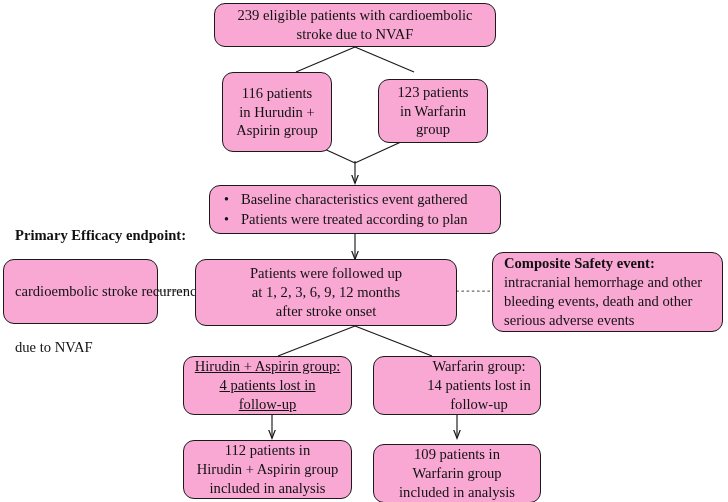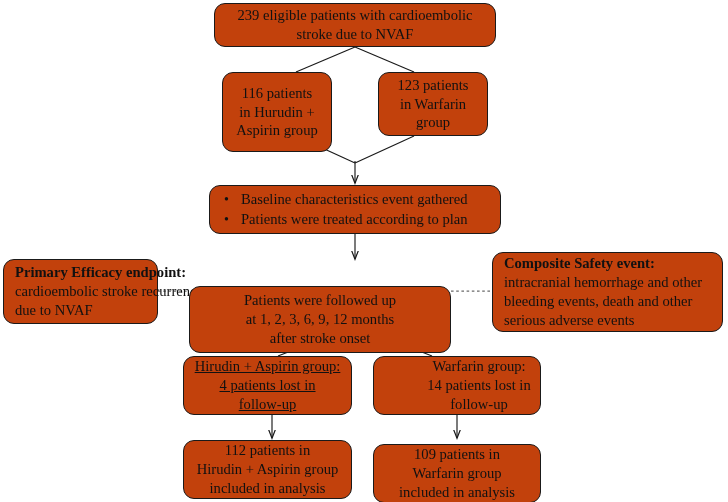--- a/index.html
+++ b/index.html
@@ -21,21 +21,21 @@
     top: 0;
     width: 728px;
     height: 502px;
     pointer-events: none;
   }
   .node {
     position: absolute;
     box-sizing: border-box;
     border: 1.6px solid #1a1a1a;
     border-radius: 11px;
-    background: #c2410c;
+    background: #f9a8d4;
     color: #111111;
     display: flex;
     flex-direction: column;
     justify-content: center;
     align-items: center;
     text-align: center;
     line-height: 1.30;
     font-size: 14.6px;
     padding: 2px 4px;
   }
@@ -108,44 +108,44 @@
     <span class="ln">239 eligible patients with cardioembolic</span>
     <span class="ln">stroke due to NVAF</span>
   </div>
 
   <div class="node" style="left:222px; top:72px; width:110px; height:80px;">
     <span class="ln">116 patients</span>
     <span class="ln">in Hurudin +</span>
     <span class="ln">Aspirin group</span>
   </div>
 
-  <div class="node" style="left:378px; top:72px; width:110px; height:64px;">
+  <div class="node" style="left:378px; top:79px; width:110px; height:64px;">
     <span class="ln">123 patients</span>
     <span class="ln">in Warfarin</span>
     <span class="ln">group</span>
   </div>
 
   <div class="node bullets" style="left:209px; top:185px; width:292px; height:49px;">
     <div class="bullet-row">
       <span class="bullet-dot">•</span>
       <span>Baseline characteristics event gathered</span>
     </div>
     <div class="bullet-row">
       <span class="bullet-dot">•</span>
       <span>Patients were treated according to plan</span>
     </div>
   </div>
 
-  <div class="node align-left" style="left:3px; top:259px; width:155px; height:65px;">
+  <div class="node align-left" style="left:3px; top:259px; width:155px; height:65px;gap:37px;">
     <span class="ln hdr">Primary Efficacy endpoint:</span>
     <span class="ln">cardioembolic stroke recurrence</span>
     <span class="ln">due to NVAF</span>
   </div>
 
-  <div class="node" style="left:189px; top:259px; width:262px; height:67px;margin-top:27px;">
+  <div class="node" style="left:195px; top:259px; width:262px; height:67px;">
     <span class="ln">Patients were followed up</span>
     <span class="ln">at 1, 2, 3, 6, 9, 12 months</span>
     <span class="ln">after stroke onset</span>
   </div>
 
   <div class="node align-left" style="left:492px; top:252px; width:231px; height:80px;">
     <span class="ln hdr">Composite Safety event:</span>
     <span class="ln">intracranial hemorrhage and other</span>
     <span class="ln">bleeding events, death and other</span>
     <span class="ln">serious adverse events</span>

